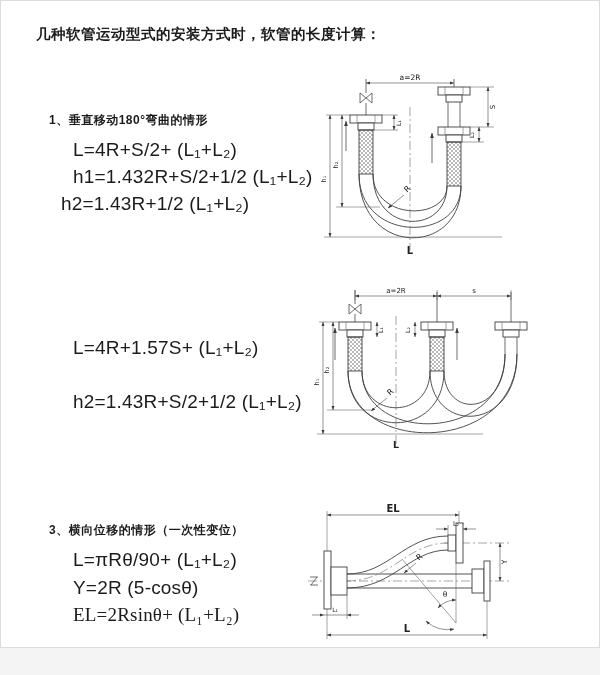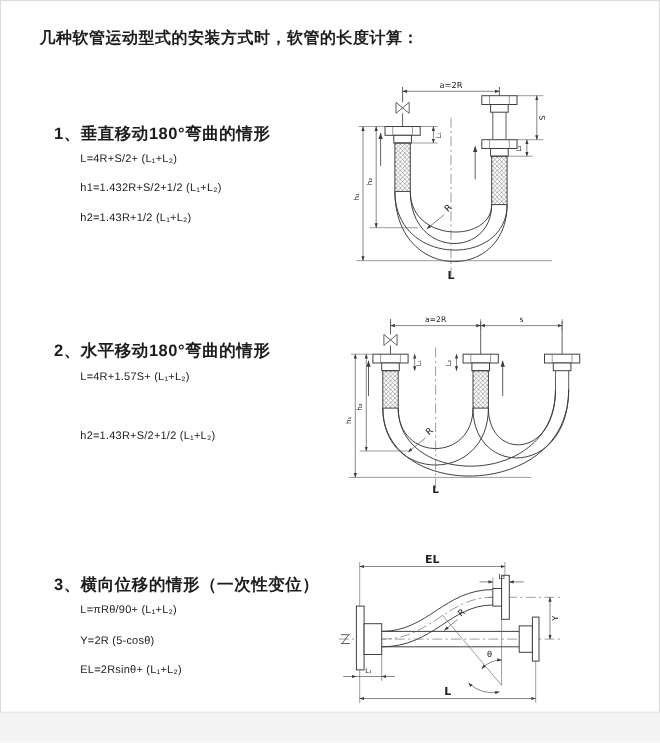--- a/index.html
+++ b/index.html
@@ -3,51 +3,50 @@
 <meta charset="utf-8">
 <style>
   html,body{margin:0;padding:0;background:#f4f4f4;}
   #page{
     position:relative;width:600px;height:648px;background:#ffffff;
     border:1px solid #dcdcdc;box-sizing:border-box;overflow:hidden;
     font-family:"Liberation Sans","DejaVu Sans",sans-serif;color:#1c1c1c;
   }
   .abs{position:absolute;}
   .title{font-size:14.5px;font-weight:bold;letter-spacing:0.5px;}
-  .heading{font-size:15px;font-weight:bold;letter-spacing:0.5px;}
-  .formula{font-size:10px;font-weight:500;letter-spacing:0.2px;}
+  .heading{font-size:12px;font-weight:bold;letter-spacing:0.5px;}
+  .formula{font-size:19px;font-weight:500;letter-spacing:0.2px;}
   svg{display:block;}
   svg text{font-family:"DejaVu Sans","Liberation Sans",sans-serif;fill:#222;}
   .ln{stroke:#4a4a4a;stroke-width:0.8;fill:none;}
   .hose{stroke:#3f3f3f;stroke-width:0.9;fill:none;}
   .thin{stroke:#5a5a5a;stroke-width:0.55;fill:none;}
   .fit{stroke:#3f3f3f;stroke-width:0.9;fill:#ffffff;}
   .axis{stroke:#6a6a6a;stroke-width:0.6;fill:none;stroke-dasharray:9 3 2 3;}
   .dim{stroke:#4a4a4a;stroke-width:0.6;fill:none;}
 </style>
 </head>
 <body>
 
 <div id="page">
 
   <div class="abs title" style="left:35px;top:24px;">几种软管运动型式的安装方式时，软管的长度计算：</div>
 
   <div class="abs heading" style="left:48px;top:111px;">1、垂直移动180°弯曲的情形</div>
   <div class="abs formula" style="left:72px;top:138px;">L=4R+S/2+ (L₁+L₂)</div>
   <div class="abs formula" style="left:72px;top:165px;">h1=1.432R+S/2+1/2 (L₁+L₂)</div>
-  <div class="abs formula" style="left:72px;top:192px;">h2=1.43R+1/2 (L₁+L₂)</div>
-
-  <div class="abs heading" style="left:48px;top:309px;">2、水平移动180°弯曲的情形</div>
+  <div class="abs formula" style="left:60px;top:192px;">h2=1.43R+1/2 (L₁+L₂)</div>
+
   <div class="abs formula" style="left:72px;top:336px;">L=4R+1.57S+ (L₁+L₂)</div>
   <div class="abs formula" style="left:72px;top:390px;">h2=1.43R+S/2+1/2 (L₁+L₂)</div>
 
   <div class="abs heading" style="left:48px;top:521px;text-align:right;">3、横向位移的情形（一次性变位）</div>
   <div class="abs formula" style="left:72px;top:548px;">L=πRθ/90+ (L₁+L₂)</div>
   <div class="abs formula" style="left:72px;top:576px;">Y=2R (5-cosθ)</div>
-  <div class="abs formula" style="left:72px;top:603px;">EL=2Rsinθ+ (L₁+L₂)</div>
+  <div class="abs formula" style="left:72px;top:603px;font-family:Liberation Serif, serif;">EL=2Rsinθ+ (L₁+L₂)</div>
 
   <div class="abs" style="left:315px;top:70px;">
   <svg width="232" height="190" viewBox="0 0 232 190">
     <defs>
       <marker id="a1" viewBox="0 0 10 10" refX="9.5" refY="5" markerWidth="7" markerHeight="7" orient="auto-start-reverse">
             <path d="M0,1.5 L10,5 L0,8.5 z" fill="#3a3a3a"></path>
           </marker>
       <pattern id="p1" width="4" height="4" patternUnits="userSpaceOnUse">
         <path d="M0,4 L4,0 M0,0 L4,4" stroke="#777" stroke-width="0.5"></path>
       </pattern>

